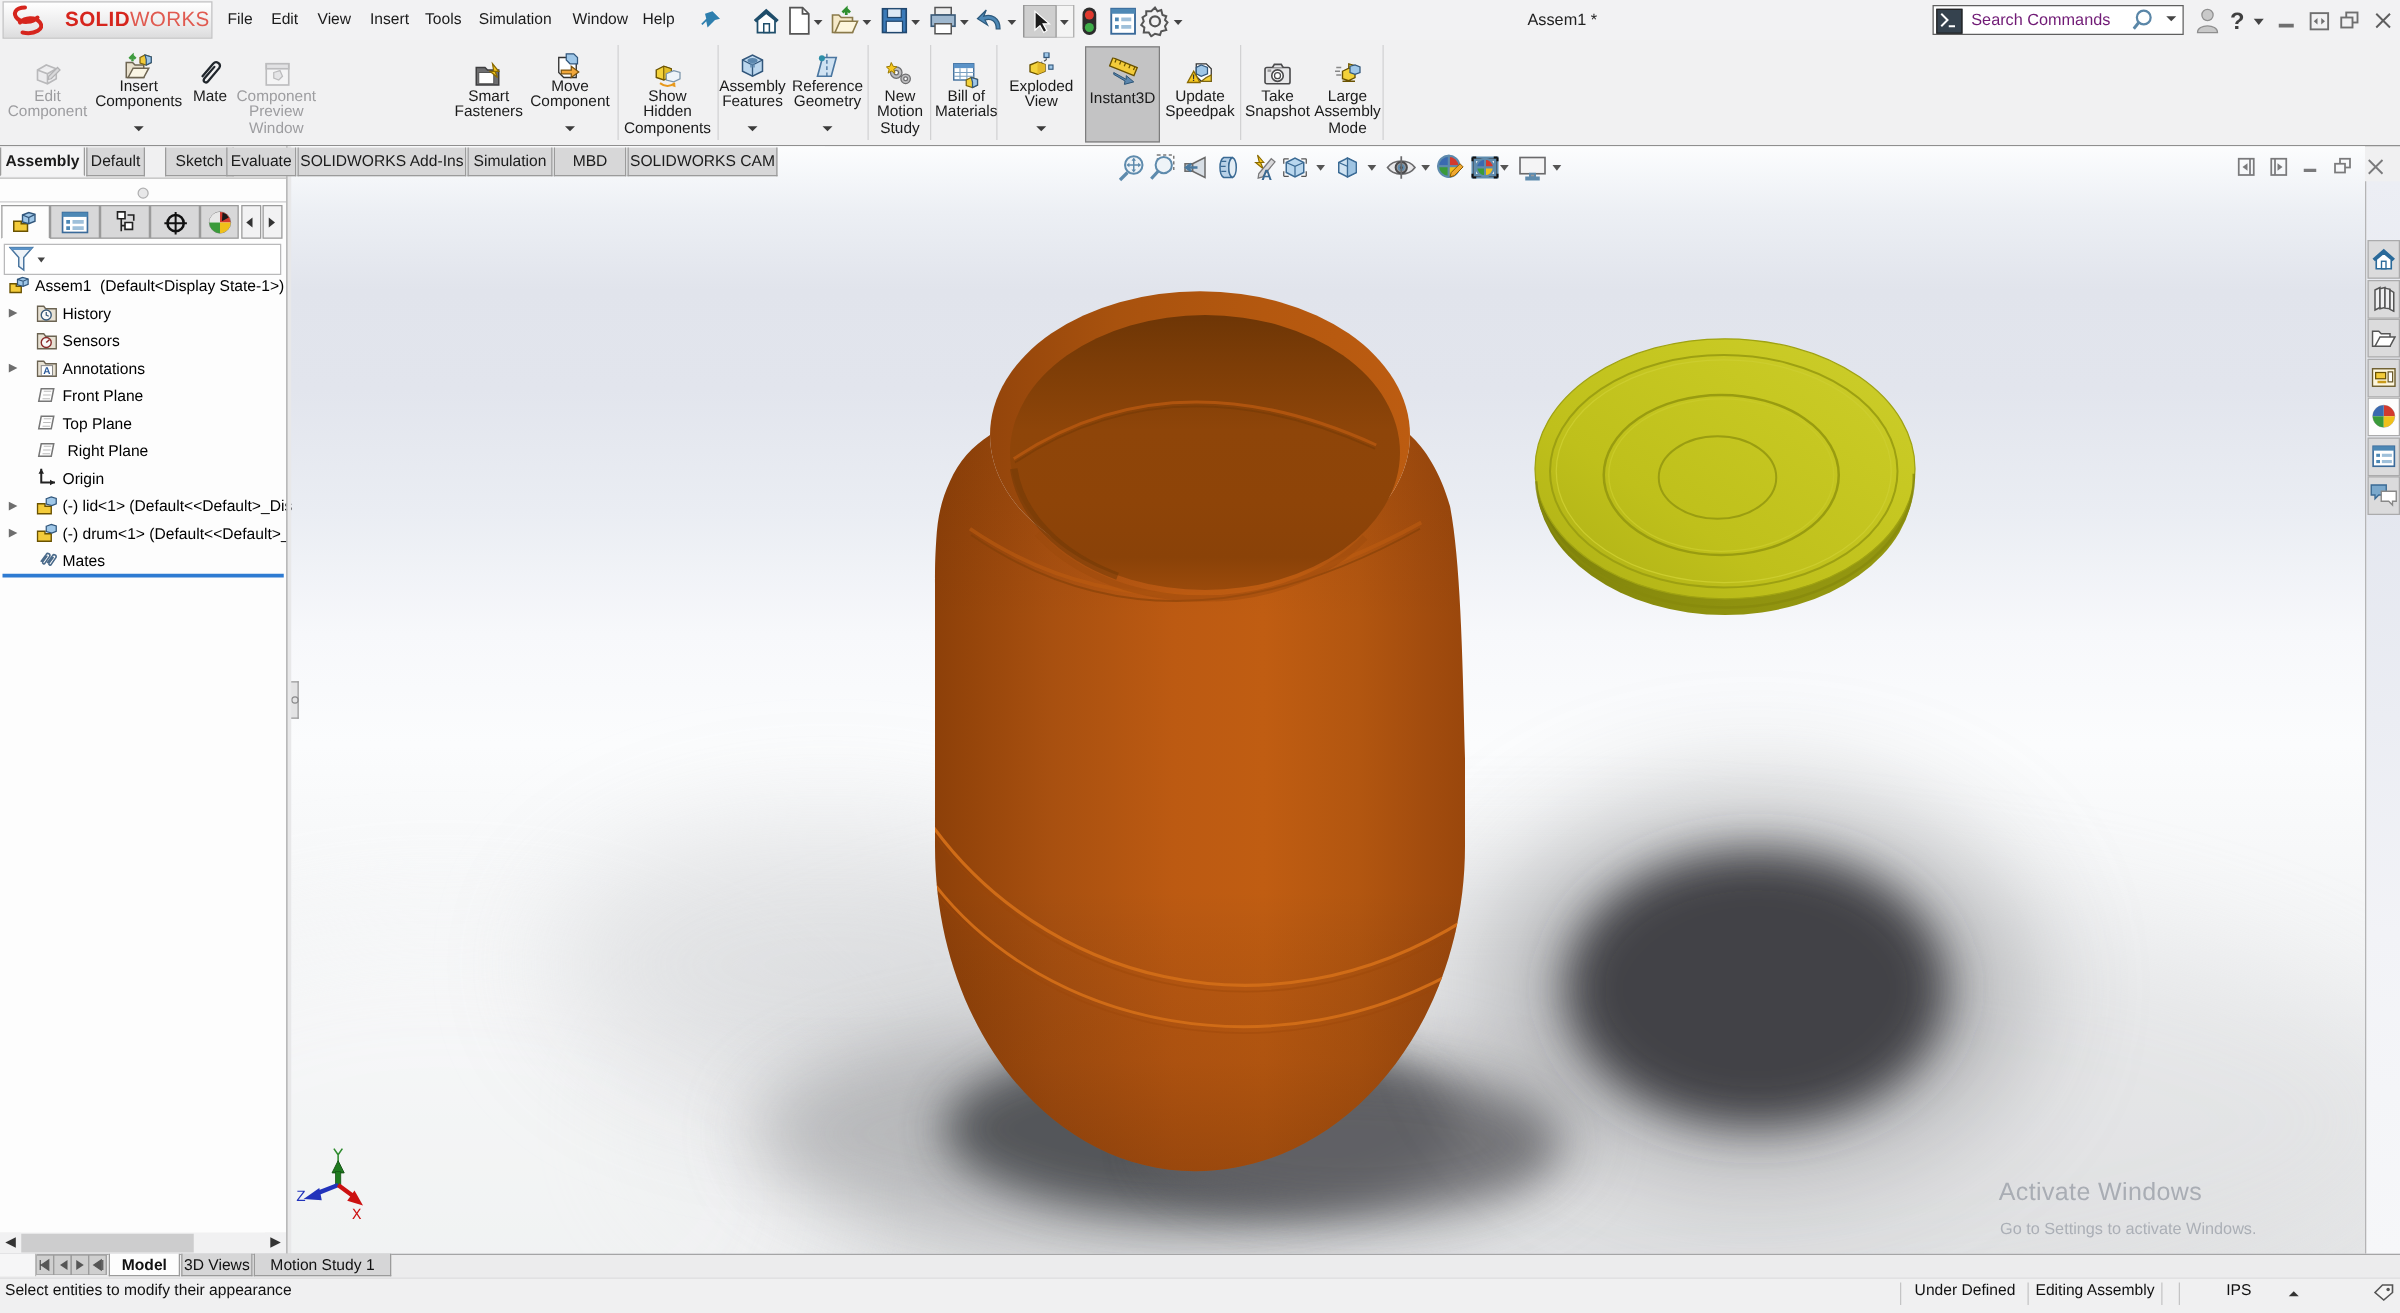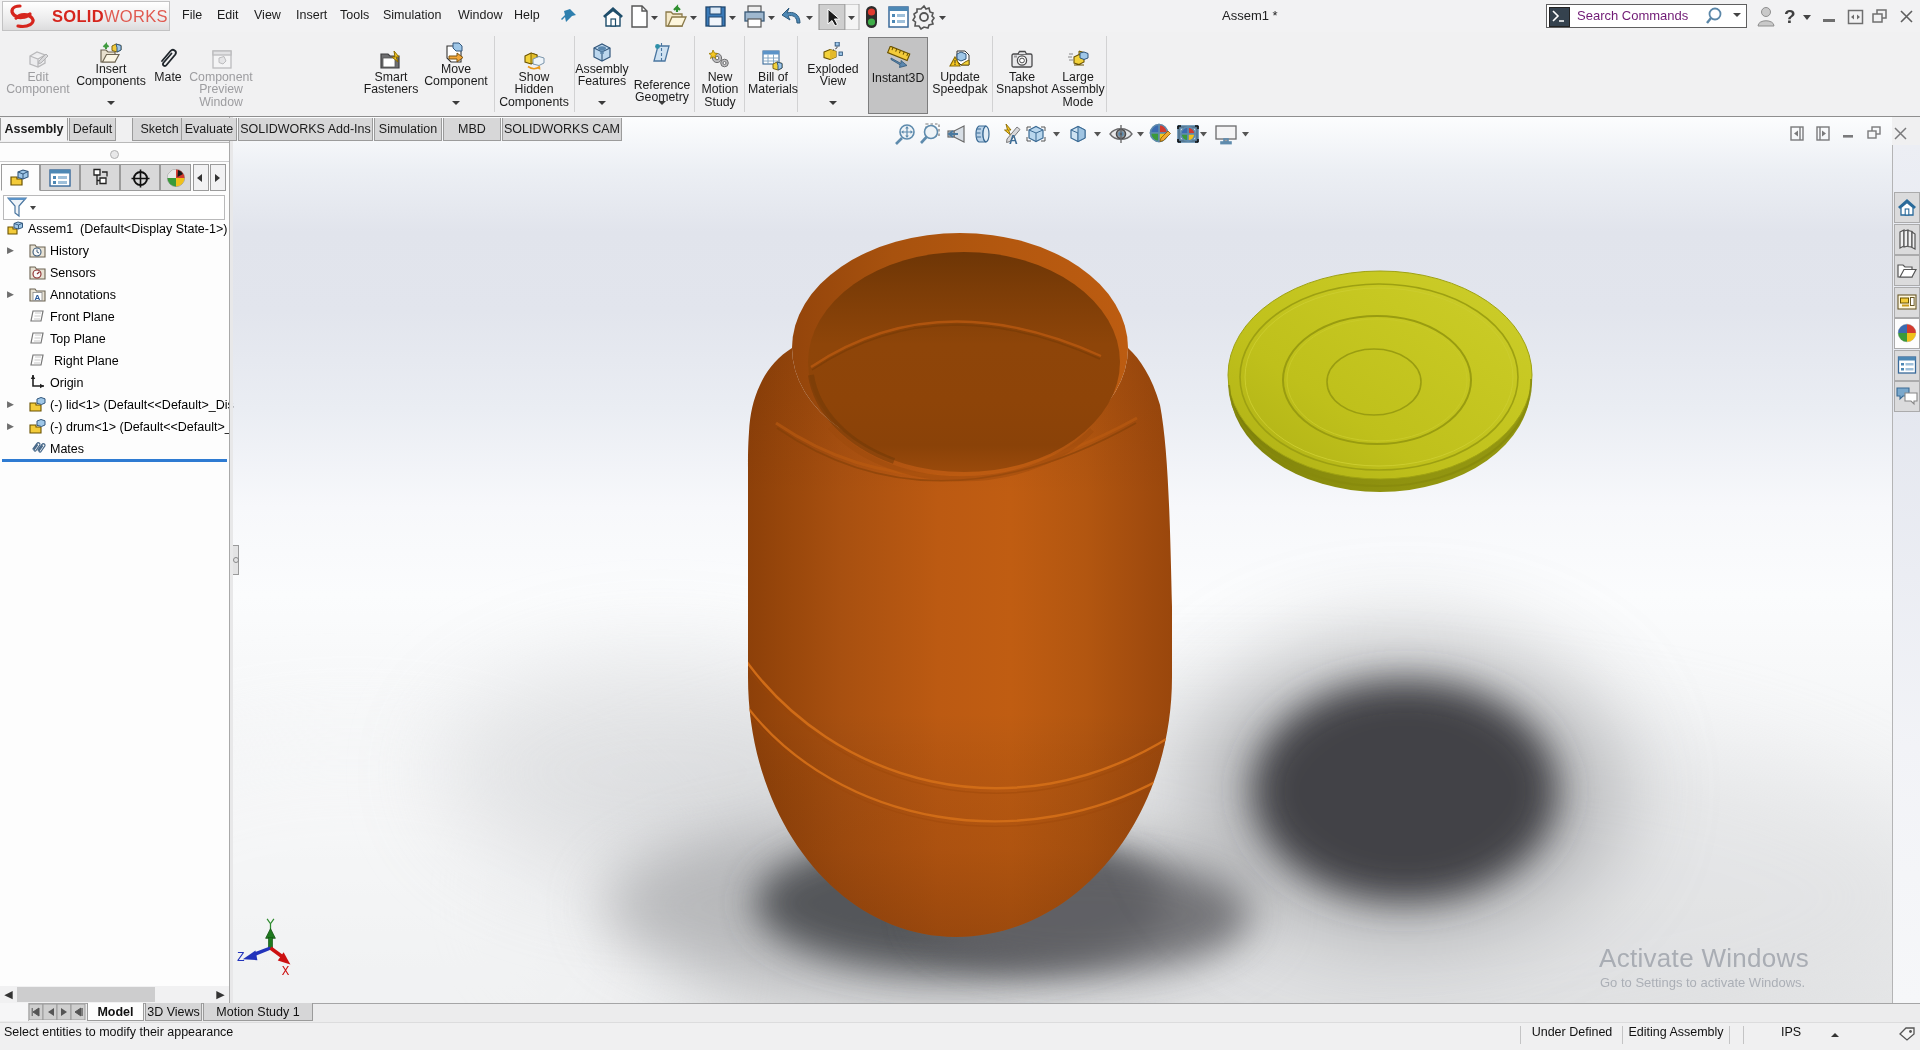--- a/index.html
+++ b/index.html
@@ -235,21 +235,21 @@
     <div class="cap" style="top:31px">Assembly<br>Features</div>
     <div class="caret" style="left:28px;top:69px"></div>
   </div>
 
   <div class="rb" style="left:630px;width:64px">
     <svg style="left:21px;top:10px" width="22" height="22" viewBox="0 0 22 22">
       <path d="M7 4 L18 4 L14 19 L3 19 Z" fill="#cfe2f2" stroke="#4a76a0" stroke-width="1.3"></path>
       <path d="M10.5 1 L10.5 21" stroke="#4a76a0" stroke-width="1.1" stroke-dasharray="3 2"></path>
       <circle cx="6.5" cy="4.5" r="2.4" fill="#2e8fa8"></circle>
     </svg>
-    <div class="cap" style="top:47px">Reference<br>Geometry</div>
+    <div class="cap" style="top:31px">Reference<br>Geometry</div>
     <div class="caret" style="left:28px;top:69px"></div>
   </div>
 
   <div class="rb" style="left:696px;width:48px">
     <svg style="left:13px;top:17px" width="22" height="22" viewBox="0 0 22 22">
       <g fill="#bdbdbf" stroke="#6e6e70" stroke-width="1">
         <circle cx="8" cy="9" r="4.6"></circle>
           <circle cx="15.5" cy="14" r="3.8"></circle>
       </g>
       <circle cx="8" cy="9" r="1.8" fill="#fff" stroke="#6e6e70"></circle>
@@ -551,21 +551,21 @@
     <rect x="56" y="10" width="10" height="2.6" fill="#7a7a7c" stroke="none"></rect>
     <rect x="85" y="2" width="8" height="7"></rect>
         <rect x="81" y="6" width="8" height="7" fill="#f6f7f9"></rect>
     <path d="M108 3 L119 14 M119 3 L108 14" stroke-width="1.5"></path>
   </g>
 </svg>
 
 <div style="position:absolute;left:0;top:428px;width:7px;height:30px;background:#e3e3e4;border:1px solid #9a9a9b;border-left:none;box-sizing:border-box"></div>
 <div style="position:absolute;left:1px;top:440px;width:4px;height:4px;border:1px solid #8a8a8b;border-radius:50%"></div>
 
-<div style="position:absolute;left:1367px;top:826px;font-size:26px;color:#a9adb4;letter-spacing:.3px">Activate Windows</div>
+<div style="position:absolute;left:1367px;top:826px;font-size:20px;color:#a9adb4;letter-spacing:.3px">Activate Windows</div>
 <div style="position:absolute;left:1368px;top:858px;font-size:13px;color:#abafb6">Go to Settings to activate Windows.</div>
 </div>
 
 <div class="abs" id="leftpanel">
   <div style="position:absolute;left:0;top:18px;width:229px;height:1px;background:#cccccd"></div>
 
   <div style="position:absolute;left:110px;top:7px;width:7px;height:7px;border:1px solid #b0b0b1;border-radius:50%;background:#e8e8e9"></div>
 
   <div class="ptab" style="left:1px;width:39px;background:#fdfdfd;border-bottom:1px solid #fdfdfd"></div>
   <div class="ptab" style="left:40px;width:40px"></div>

